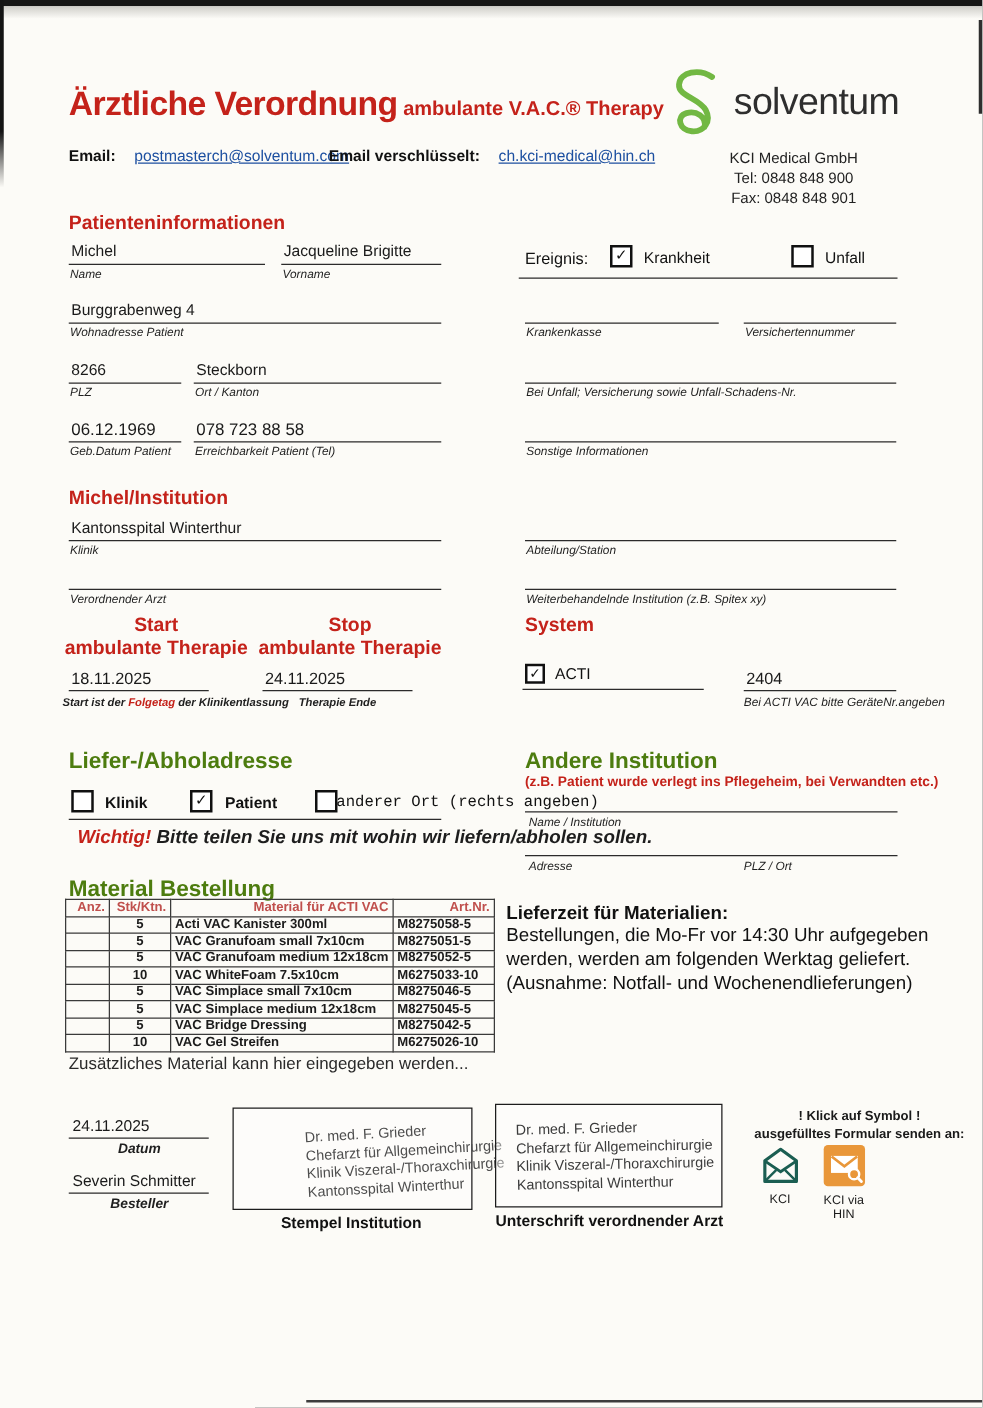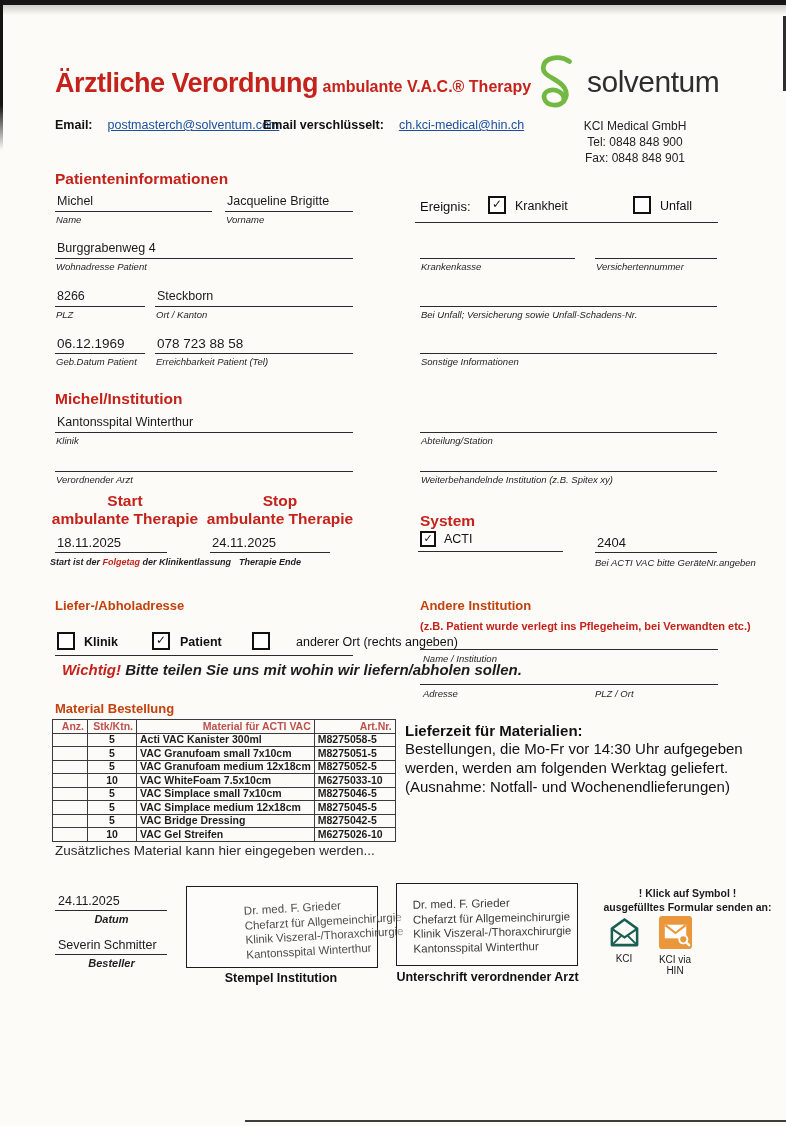--- a/index.html
+++ b/index.html
@@ -22,21 +22,21 @@
   .subtitle { font-size:16px; font-weight:bold; color:#c4221a; }
   .logo-wrap { display:flex; align-items:center; gap:8px; }
   .logo-text { font-size:30px; color:#2e2e2e; letter-spacing:-0.5px; }
   .email-row { font-size:12.5px; }
   .email-label { font-weight:bold; color:#111; }
   .link { color:#1c4fa0; text-decoration:underline; }
   .company { font-size:12px; color:#222; text-align:center; line-height:16px; }
 
   
   .sec-title { font-size:15.5px; font-weight:bold; color:#c4221a; }
-  .sec-title-lg { font-size:13px; font-weight:bold; color:#c2410c; }
+  .sec-title-lg { font-size:18px; font-weight:bold; color:#4d7c0f; }
 
   
   .field .fval {
     font-size:12.5px; color:#1a1a1a; height:17px; line-height:17px;
     border-bottom:1.4px solid #2b2b2b; padding:0 0 1px 2px; white-space:nowrap;
   }
   .field .flabel { font-style:italic; font-size:9.5px; color:#1f1f1f; padding:2px 0 0 1px; white-space:nowrap; }
   .hline { border-bottom:1.4px solid #2b2b2b; height:0; }
   .slabel { font-style:italic; font-size:9.5px; color:#1f1f1f; white-space:nowrap; }
 
@@ -198,21 +198,21 @@
   </div>
 
   <div class="abs therapy-head" style="left:50px; top:492px; width:150px;">
     <div>Start</div>
     <div>ambulante Therapie</div>
   </div>
   <div class="abs therapy-head" style="left:205px; top:492px; width:150px;">
     <div>Stop</div>
     <div>ambulante Therapie</div>
   </div>
-  <div class="abs sec-title" style="left:420px; top:512px;">System</div>
+  <div class="abs sec-title" style="left:420px; top:492px;">System</div>
 
   <div class="abs field" style="left:55px; top:534px; width:112px;">
     <div class="fval" style="font-size:13px;">18.11.2025</div>
   </div>
   <div class="abs caption-bi" style="left:50px; top:557px;">
     <span>Start ist der </span><span class="red">Folgetag</span><span> der Klinikentlassung</span>
   </div>
 
   <div class="abs field" style="left:210px; top:534px; width:120px;">
     <div class="fval" style="font-size:13px;">24.11.2025</div>
@@ -228,21 +228,21 @@
   </div>
   <div class="abs slabel" style="left:595px; top:557px;">Bei ACTI VAC bitte GeräteNr.angeben</div>
 
   <div class="abs sec-title-lg" style="left:55px; top:598px;">Liefer-/Abholadresse</div>
 
   <span class="abs cb cb-17" style="left:57px; top:632px;"><span></span></span>
   <div class="abs cb-label" style="left:84px; top:635px; font-weight:bold;">Klinik</div>
   <span class="abs cb cb-17" style="left:152px; top:632px;"><span>✓</span></span>
   <div class="abs cb-label" style="left:180px; top:635px; font-weight:bold;">Patient</div>
   <span class="abs cb cb-17" style="left:252px; top:632px;"><span></span></span>
-  <div class="abs cb-label" style="left:296px; top:635px;">anderer Ort  (rechts angeben)</div>
+  <div class="abs cb-label" style="left:269px; top:635px;font-family:Liberation Mono, monospace;">anderer Ort  (rechts angeben)</div>
   <div class="abs hline" style="left:55px; top:655px; width:298px;"></div>
 
   <div class="abs wichtig" style="left:62px; top:661px;">
     <span class="red">Wichtig!</span><span> Bitte teilen Sie uns mit wohin wir liefern/abholen sollen.</span>
   </div>
 
   <div class="abs sec-title-lg" style="left:420px; top:598px;">Andere Institution</div>
   <div class="abs andere-sub" style="left:420px; top:620px;">(z.B. Patient wurde verlegt ins Pflegeheim, bei Verwandten etc.)</div>
 
   <div class="abs hline" style="left:420px; top:649px; width:298px;"></div>

